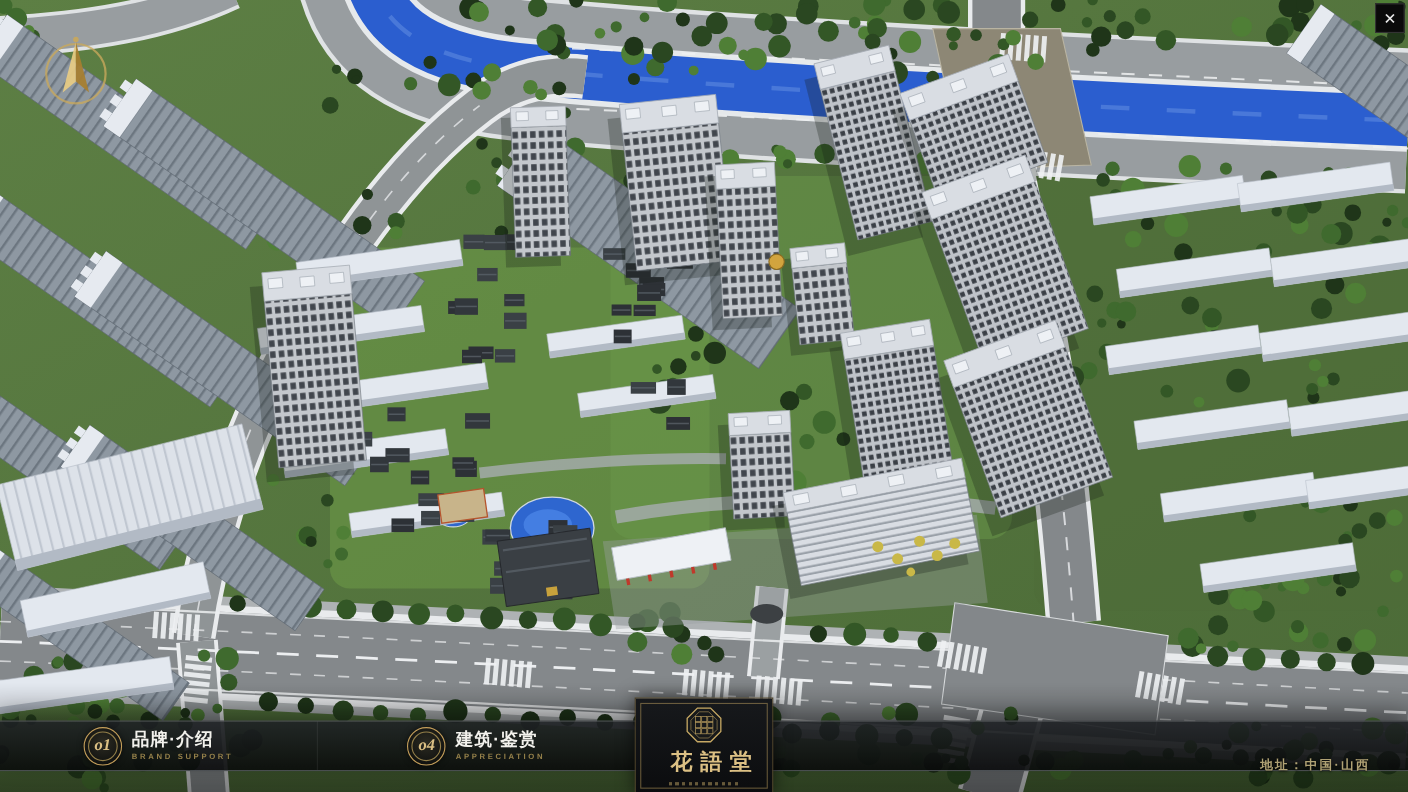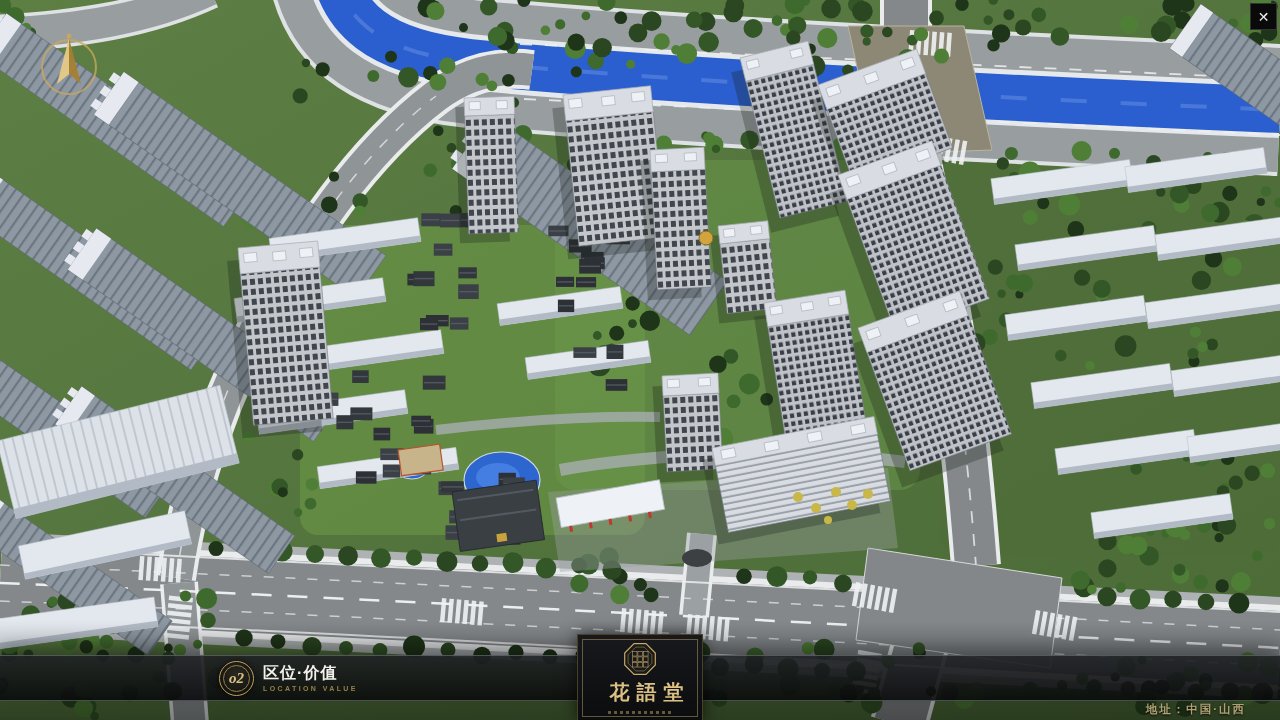--- a/index.html
+++ b/index.html
@@ -42,21 +42,21 @@
   .nav-en{font:700 7px/1 "Liberation Sans",sans-serif;color:var(--gold-dim);letter-spacing:2.4px;margin-top:3px;white-space:nowrap;}
   .logo-panel{flex:0 0 124px;height:86px;margin-top:-22px;z-index:5;position:relative;cursor:pointer;
               background:linear-gradient(180deg,#17191c,#0b0c0e);border:1px solid #4a3f28;
               box-shadow:0 0 16px rgba(0,0,0,.65);display:flex;flex-direction:column;
               align-items:center;justify-content:center;}
   .logo-panel::before{content:"";position:absolute;inset:4px;border:1px solid rgba(190,160,95,.5);pointer-events:none;}
   .logo-title{font:700 20px "Liberation Serif",serif;color:var(--gold-bright);letter-spacing:7px;
               text-indent:7px;margin-top:3px;white-space:nowrap;margin-left:13px;}
   .logo-sub{width:64px;height:3px;margin-top:5px;opacity:.55;
             background:repeating-linear-gradient(90deg,rgba(205,175,105,.85) 0 3px,transparent 3px 6px);}
-  .addr{position:absolute;right:34px;bottom:3px;z-index:5;font:600 11.5px "Liberation Sans",sans-serif;
+  .addr{position:absolute;right:34px;bottom:17px;z-index:5;font:600 11.5px "Liberation Sans",sans-serif;
         color:var(--tan);letter-spacing:2px;text-shadow:0 1px 2px rgba(0,0,0,.85);text-align:right;}
 </style>
 </head>
 <body>
 
 <div class="stage">
 
   <svg class="scene" width="1280" height="720" viewBox="0 0 1280 720">
     <defs>
       <linearGradient id="gbase" x1="0" y1="0" x2="1" y2="1">
@@ -1041,25 +1041,34 @@
   </svg>
 
   <button class="close">
     <span>✕</span>
   </button>
 
   <div class="navbar">
     <div class="nav-group">
       <div class="nav-item">
         <span class="badge">
-            <i>o2</i>
+            <i>o1</i>
           </span>
         <span class="labels">
-            <b class="nav-zh">区位·价值</b>
-            <small class="nav-en">LOCATION VALUE</small>
+            <b class="nav-zh">品牌·介绍</b>
+            <small class="nav-en">BRAND SUPPORT</small>
+          </span>
+      </div>
+      <div class="nav-item">
+        <span class="badge">
+            <i>o4</i>
+          </span>
+        <span class="labels">
+            <b class="nav-zh">建筑·鉴赏</b>
+            <small class="nav-en">APPRECIATION</small>
           </span>
       </div>
     </div>
 
     <div class="logo-panel">
       <svg width="34" height="34" viewBox="0 0 40 40">
         <path d="M13,2 L27,2 L38,13 L38,27 L27,38 L13,38 L2,27 L2,13 Z" fill="#17191b" stroke="#c7a964" stroke-width="1.4"></path>
         <path d="M15,6 L25,6 L34,15 L34,25 L25,34 L15,34 L6,25 L6,15 Z" fill="none" stroke="#c7a964" stroke-width=".7" opacity=".8"></path>
         <g fill="none" stroke="#c7a964" stroke-width=".8" opacity=".85">
           <rect x="11" y="11" width="5.5" height="5.5"></rect>

